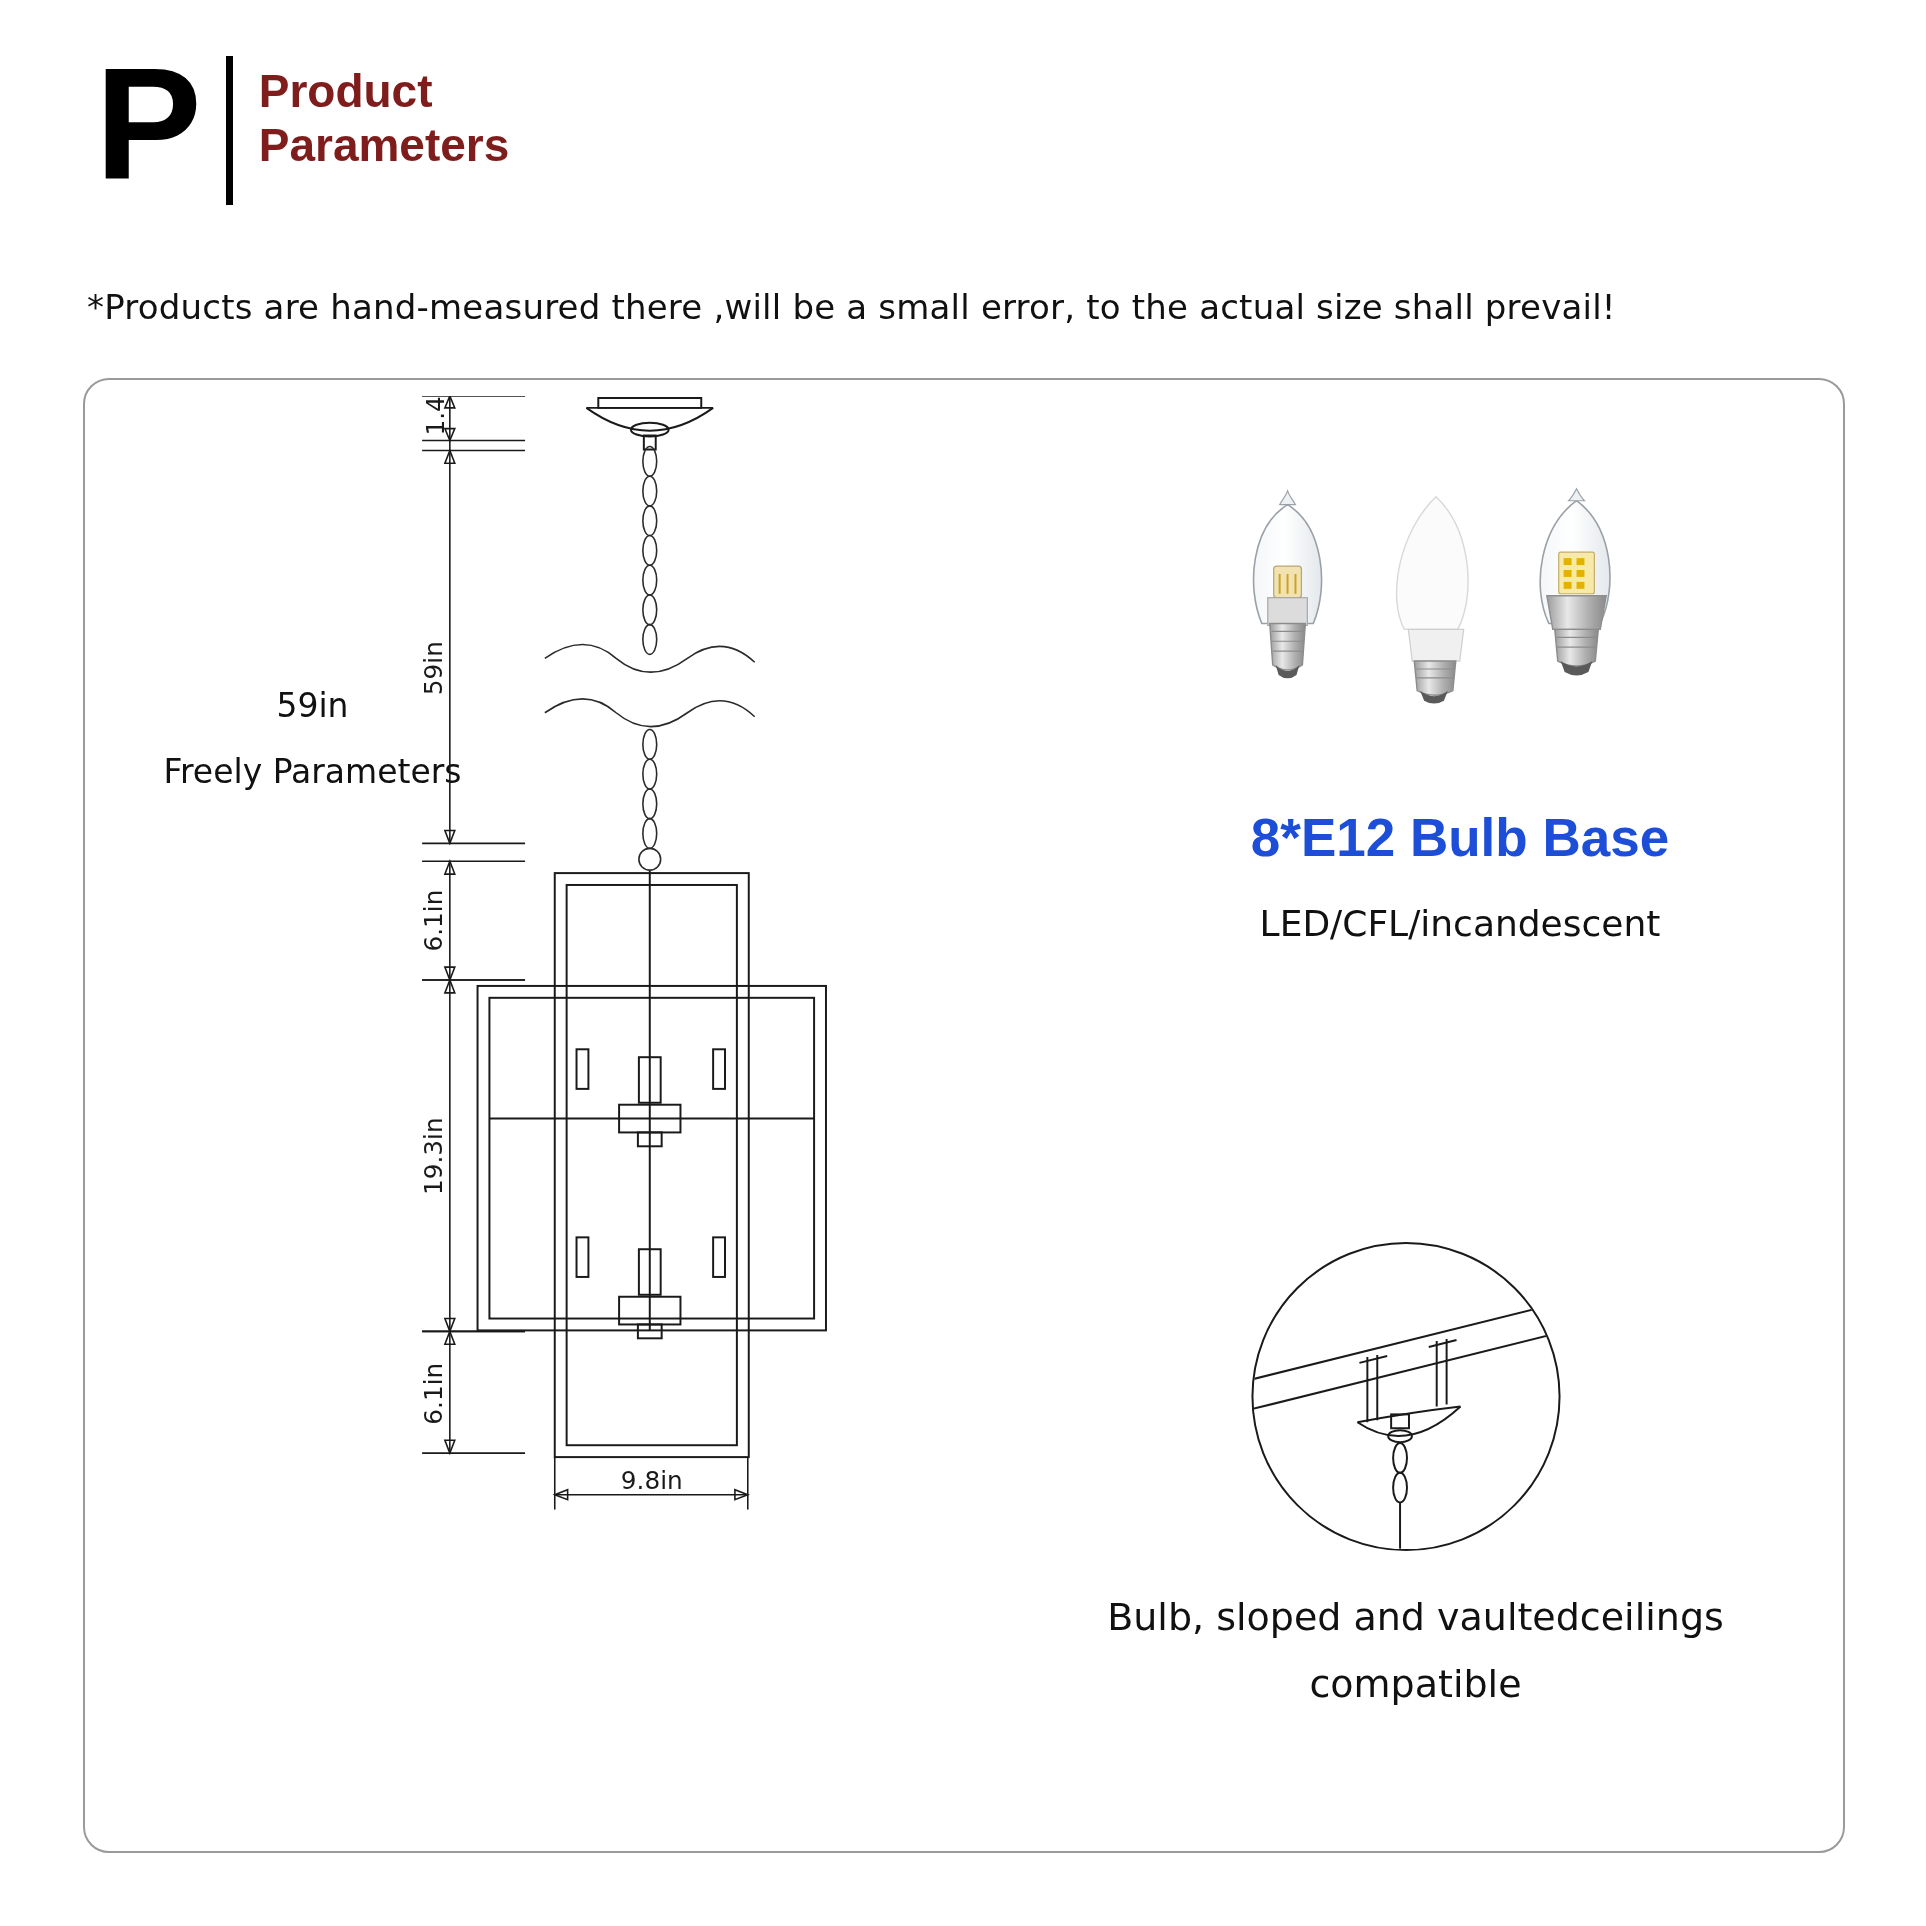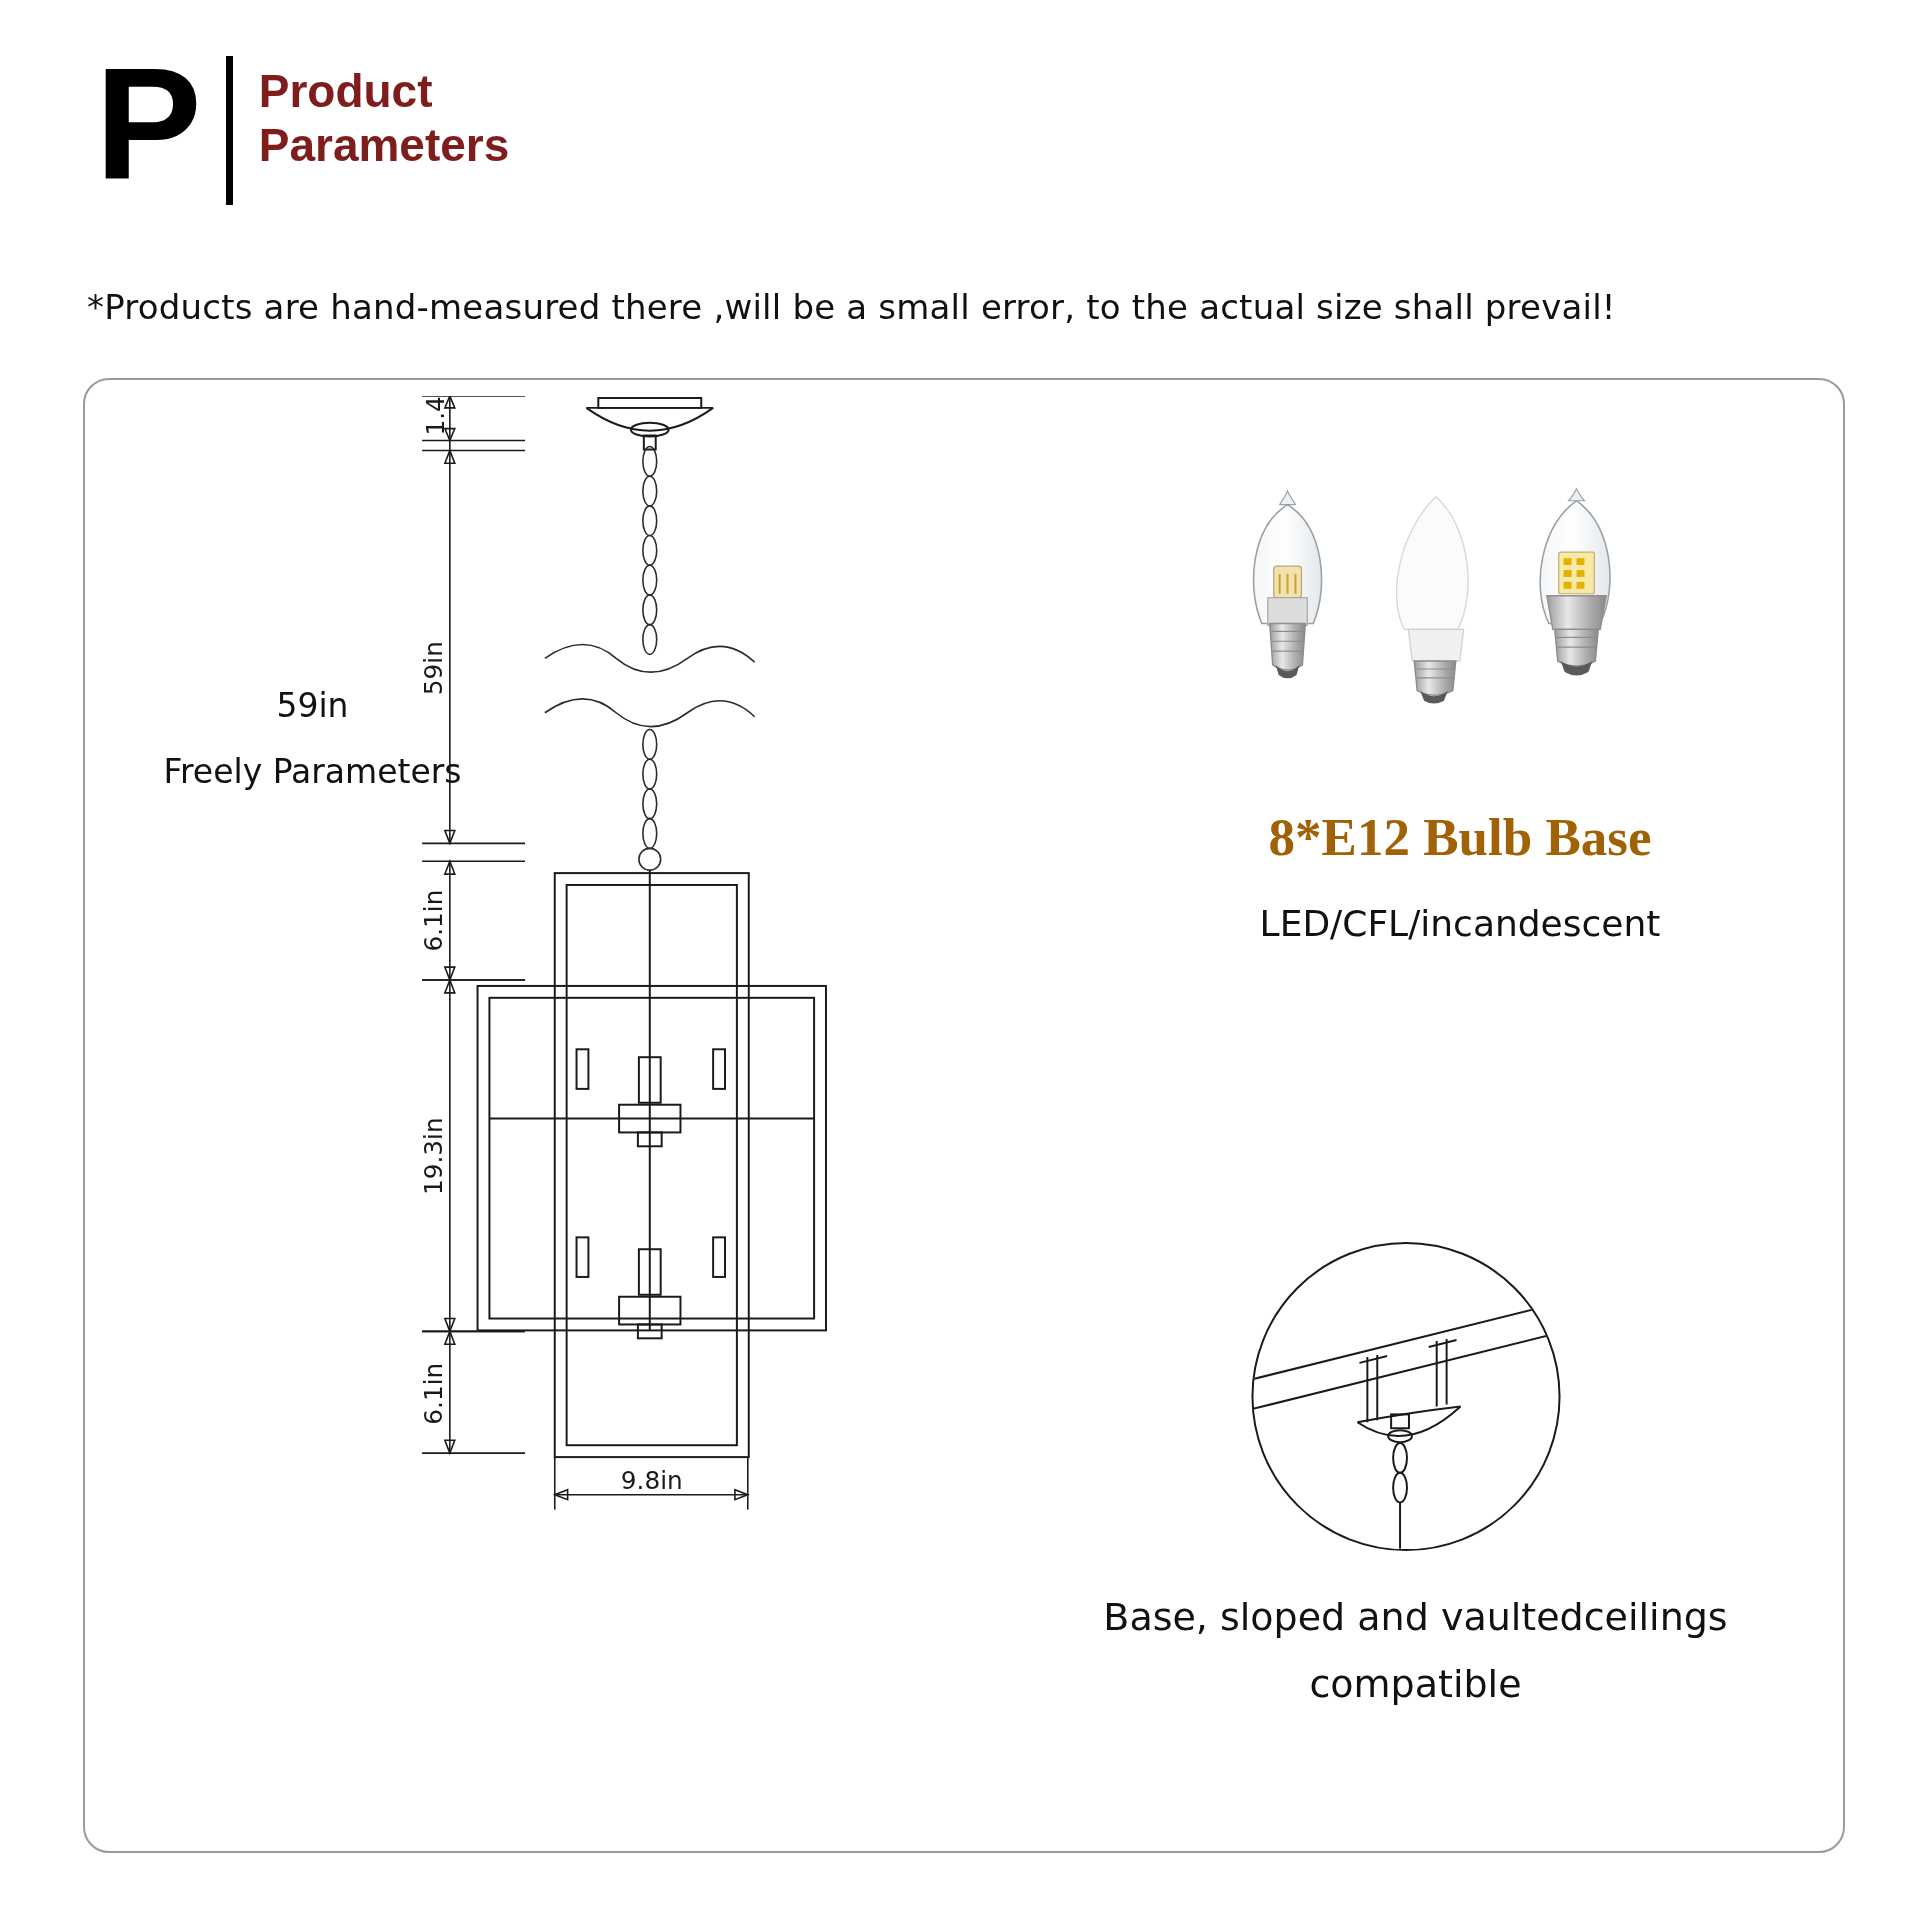--- a/index.html
+++ b/index.html
@@ -93,24 +93,24 @@
     position: absolute;
     left: 1228px;
     top: 475px;
   }
   .bulb-title {
     position: absolute;
     left: 1183px;
     top: 807px;
     width: 554px;
     text-align: center;
-    font-family: Liberation Serif, serif;
+    font-family: Liberation Sans, sans-serif;
     font-size: 53px;
     font-weight: bold;
-    color: #a16207;
+    color: #1d4ed8;
   }
   .bulb-sub {
     position: absolute;
     left: 1183px;
     top: 903px;
     width: 554px;
     text-align: center;
     font-size: 36px;
     color: #111;
   }
@@ -367,16 +367,16 @@
     <ellipse cx="209" cy="200" rx="12" ry="6"></ellipse>
 
     <ellipse cx="209" cy="222" rx="7" ry="15"></ellipse>
     <ellipse cx="209" cy="252" rx="7" ry="15"></ellipse>
     <line x1="209" y1="267" x2="209" y2="320"></line>
   </g>
 </svg>
 </div>
 
 <div class="ceiling-caption">
-  <div>Base, sloped and vaultedceilings</div>
+  <div>Bulb, sloped and vaultedceilings</div>
   <div>compatible</div>
 </div>
 
 
 </body></html>

